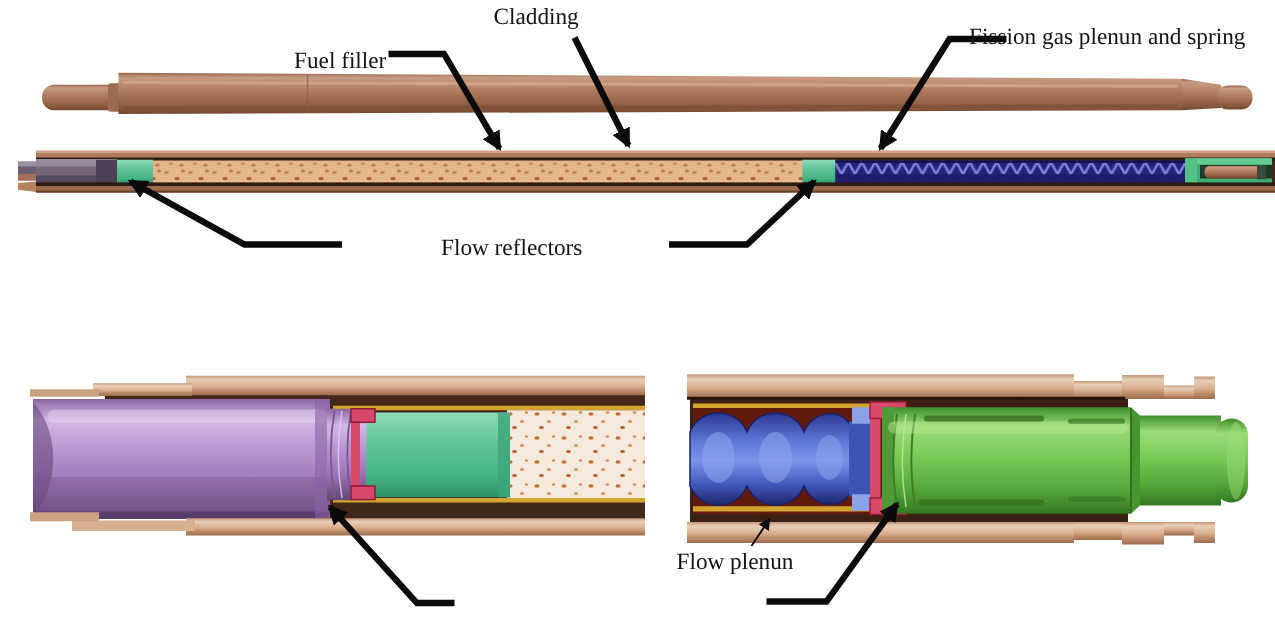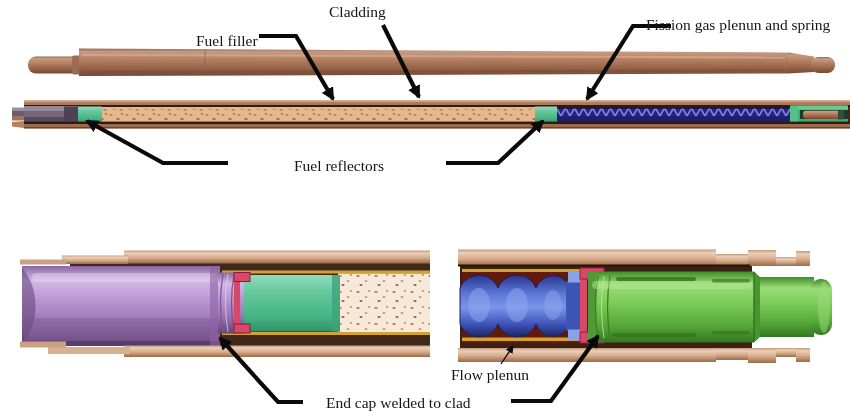--- a/index.html
+++ b/index.html
@@ -240,16 +240,15 @@
     <path d="M434,163 L486,163 L531,121" marker-end="url(#ah)"></path>
     <path d="M291,402 L266,402 L208,338" marker-end="url(#ah)"></path>
     <path d="M499,401 L539,401 L586,336" marker-end="url(#ah)"></path>
     <path d="M489,364 L501,346" stroke-width="1.3" marker-end="url(#ahThin)"></path>
   </g>
 </svg>
 
   <div class="lbl" style="left:317px;top:3px;">Cladding</div>
   <div class="lbl" style="left:184px;top:32px;">Fuel filler</div>
   <div class="lbl" style="left:634px;top:16px;">Fission gas plenun and spring</div>
-  <div class="lbl" style="left:282px;top:157px;">Fuel reflectors</div>
-  <div class="lbl" style="left:314px;top:394px;">End cap welded to clad</div>
+  <div class="lbl" style="left:282px;top:157px;">Flow reflectors</div>
   <div class="lbl" style="left:439px;top:366px;">Flow plenun</div>
 </div>
 
 </body></html>

